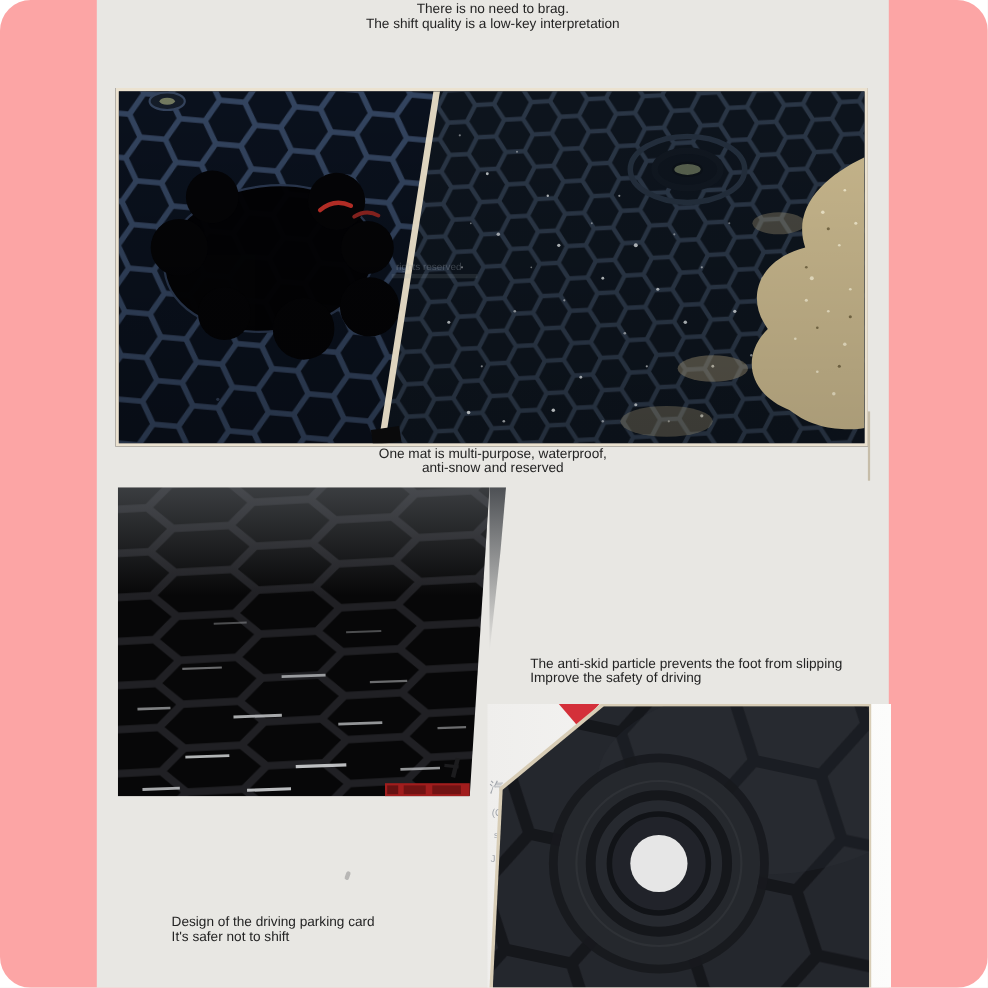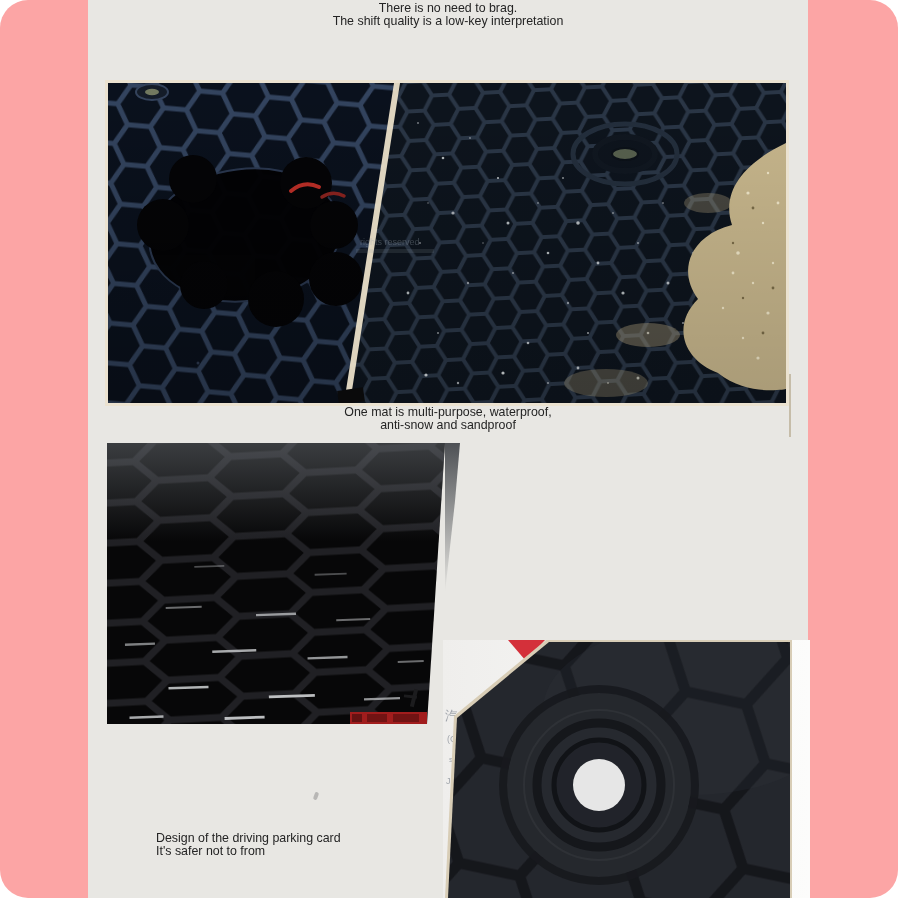--- a/index.html
+++ b/index.html
@@ -163,21 +163,21 @@
       <polygon points="286,0 292,0 242,320 236,320" fill="#eadfc8" opacity="0.95"></polygon>
       <rect x="230" y="306" width="26" height="14" fill="#0a0a0b" transform="rotate(-8 243 313)"></rect>
 
       <text x="252" y="162" font-size="9" fill="#96a0aa" opacity="0.35">rights reserved</text>
       <rect x="248" y="166" width="78" height="4" fill="#96a0aa" opacity="0.15"></rect>
     </svg>
   </div>
 
   <div class="caption center caption-multi">
     <div>One mat is multi-purpose, waterproof,</div>
-    <div>anti-snow and sandproof</div>
+    <div>anti-snow and reserved</div>
   </div>
 
   <div class="photo photo-mid">
     <svg width="353" height="281" viewBox="0 0 353 281">
       <defs>
         <pattern id="patC" width="148" height="40" patternUnits="userSpaceOnUse" patternTransform="rotate(-3)">
           <rect width="148" height="40" fill="#070708"></rect>
           <path fill="none" stroke="#202024" stroke-width="7" d="M26,20 L48,0 L100,0 L122,20 L100,40 L48,40 Z M-48,0 L-26,-20 L26,-20 L48,0 L26,20 L-26,20 Z M100,0 L122,-20 L174,-20 L196,0 L174,20 L122,20 Z M-48,40 L-26,20 L26,20 L48,40 L26,60 L-26,60 Z M100,40 L122,20 L174,20 L196,40 L174,60 L122,60 Z"></path>
         </pattern>
         <clipPath id="clipMat">
@@ -219,20 +219,24 @@
         </g>
         <g fill="#1c1c1e">
           <rect x="305" y="246" width="4" height="18" transform="rotate(14 307 255)"></rect>
           <rect x="297" y="252" width="13" height="3" transform="rotate(6 303 253)"></rect>
         </g>
       </g>
       <polygon points="338,0 353,0 348,58 338,150" fill="url(#wedgeFade)" opacity="0.8"></polygon>
     </svg>
   </div>
 
+  <div class="caption caption-skid">
+    <div>The anti-skid particle prevents the foot from slipping</div>
+    <div>Improve the safety of driving</div>
+  </div>
 
   <div class="photo photo-bottom">
     <svg width="367" height="258" viewBox="0 0 367 258">
       <defs>
         <pattern id="patD" width="186" height="107.4" patternUnits="userSpaceOnUse" patternTransform="rotate(12)">
           <rect width="186" height="107.4" fill="#282b31"></rect>
           <path fill="none" stroke="#17191e" stroke-width="11" stroke-linejoin="round" d="M31,53.7 L62,0 L124,0 L155,53.7 L124,107.4 L62,107.4 Z M-62,0 L-31,-53.7 L31,-53.7 L62,0 L31,53.7 L-31,53.7 Z M124,0 L155,-53.7 L217,-53.7 L248,0 L217,53.7 L155,53.7 Z M-62,107.4 L-31,53.7 L31,53.7 L62,107.4 L31,161.1 L-31,161.1 Z M124,107.4 L155,53.7 L217,53.7 L248,107.4 L217,161.1 L155,161.1 Z"></path>
         </pattern>
         <clipPath id="clipBMat">
             <polygon points="106,2 347,2 347,258 5,258 14,78"></polygon>
@@ -266,19 +270,19 @@
           <circle cx="156" cy="145" r="45" fill="#24272e" stroke="#131519" stroke-width="5"></circle>
           <circle cx="156" cy="145" r="26" fill="#fafafa"></circle>
         </g>
         <rect width="367" height="258" fill="#000000" opacity="0.08"></rect>
       </g>
     </svg>
   </div>
 
   <div class="caption caption-park">
     <div>Design of the driving parking card</div>
-    <div>It's safer not to from</div>
+    <div>It's safer not to shift</div>
   </div>
 
   <div class="edge-line"></div>
   <div class="speck"></div>
 
 </div>
 
 </body></html>

